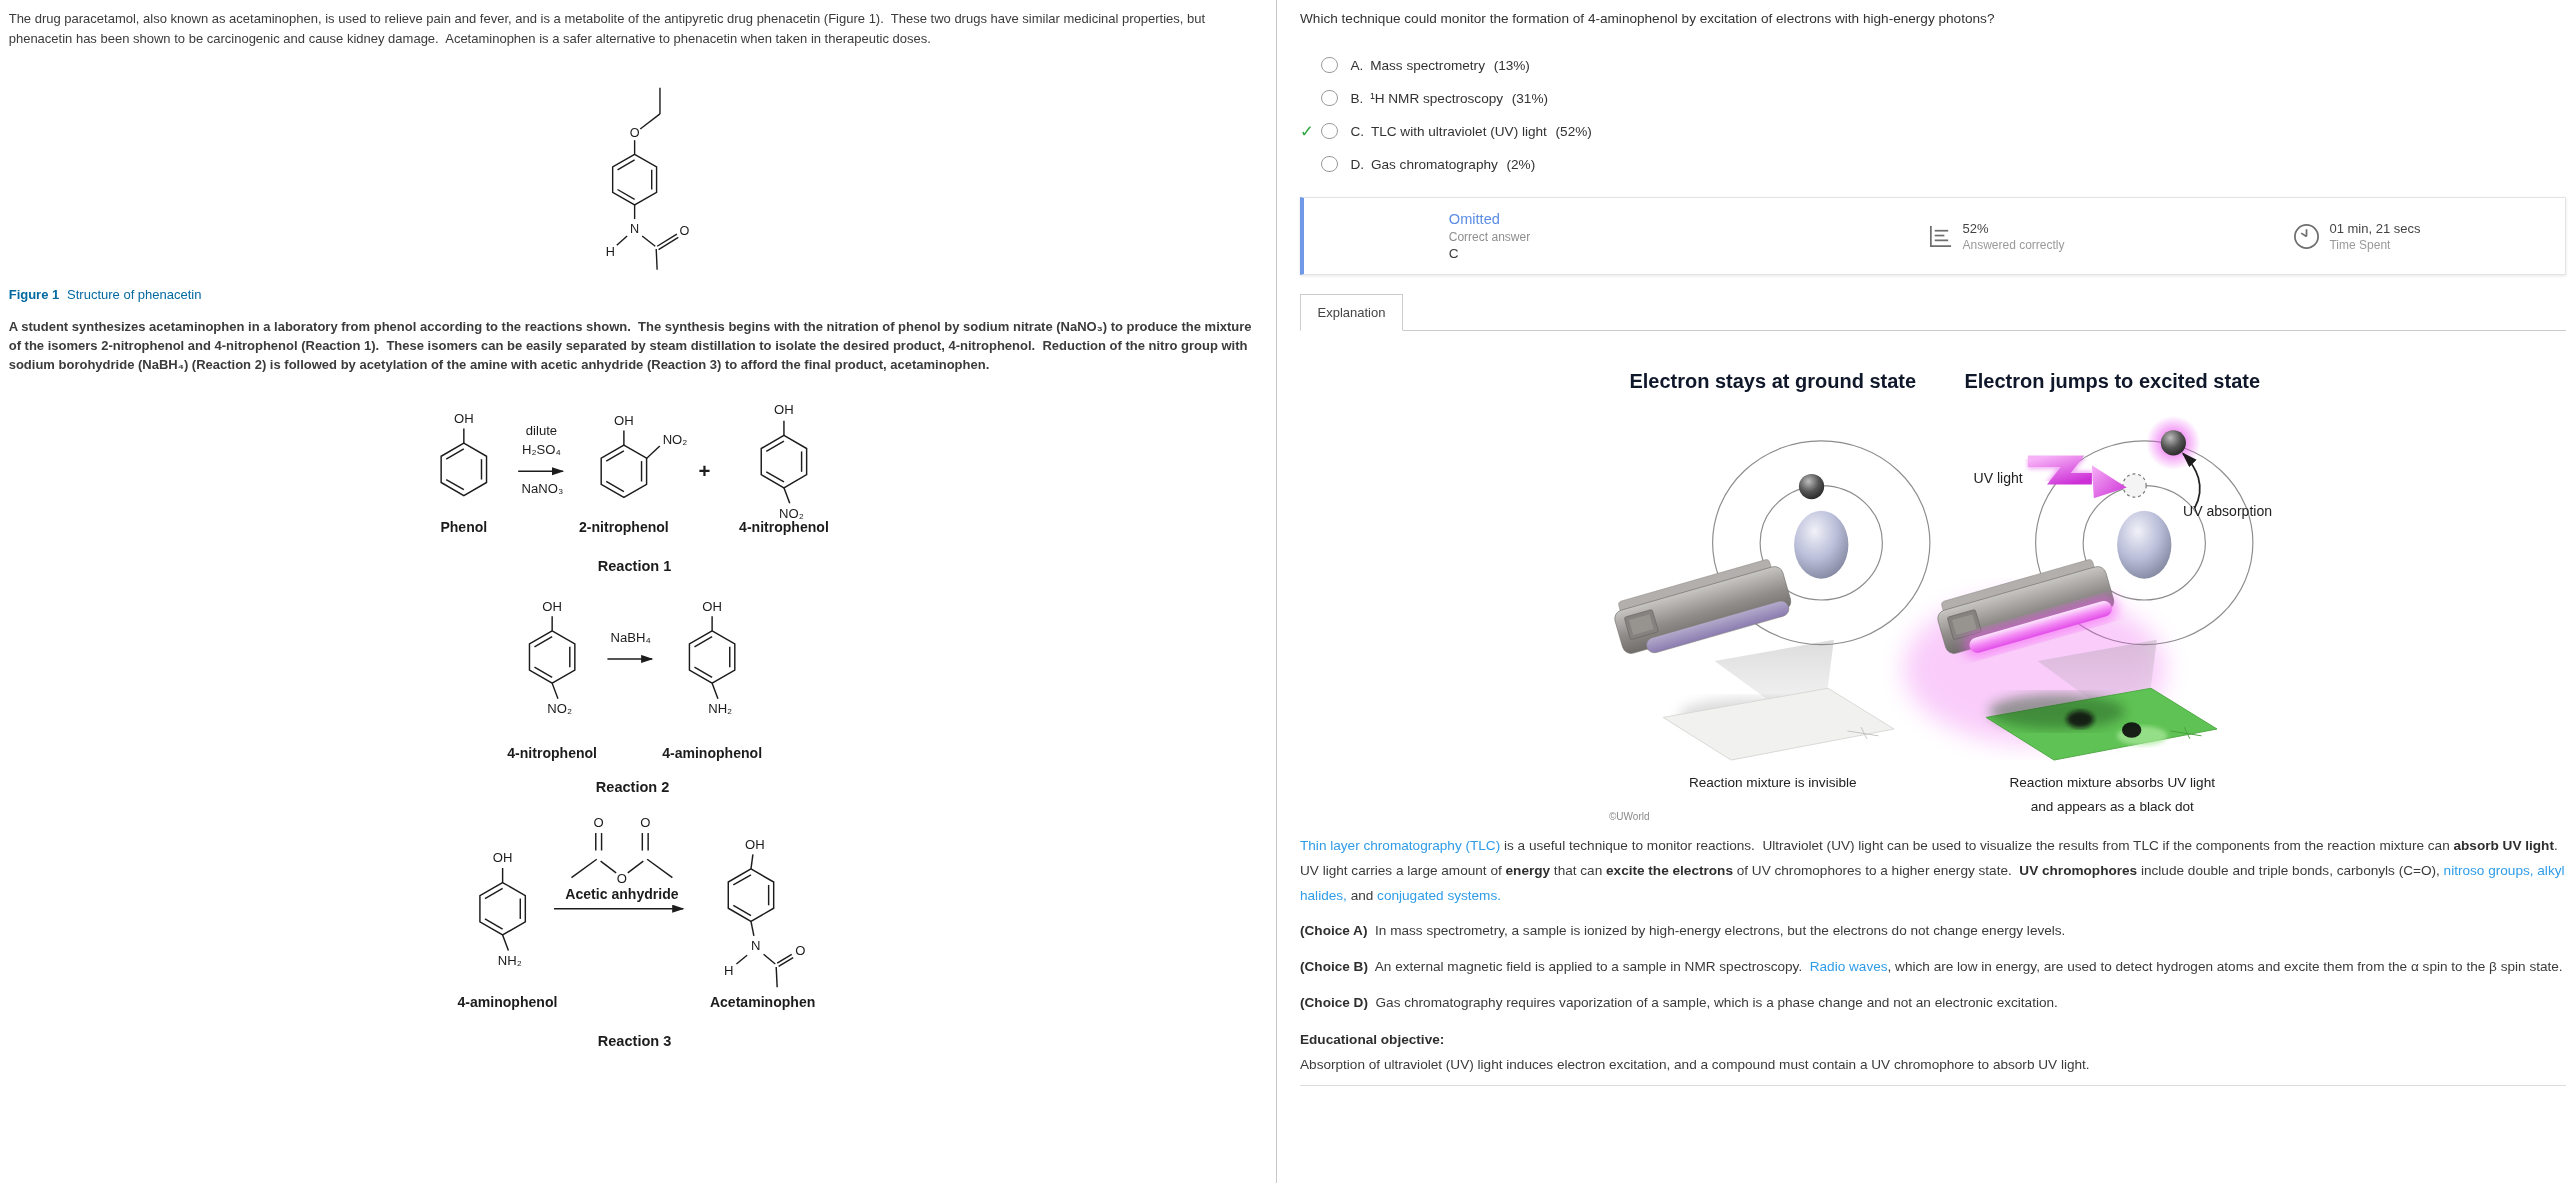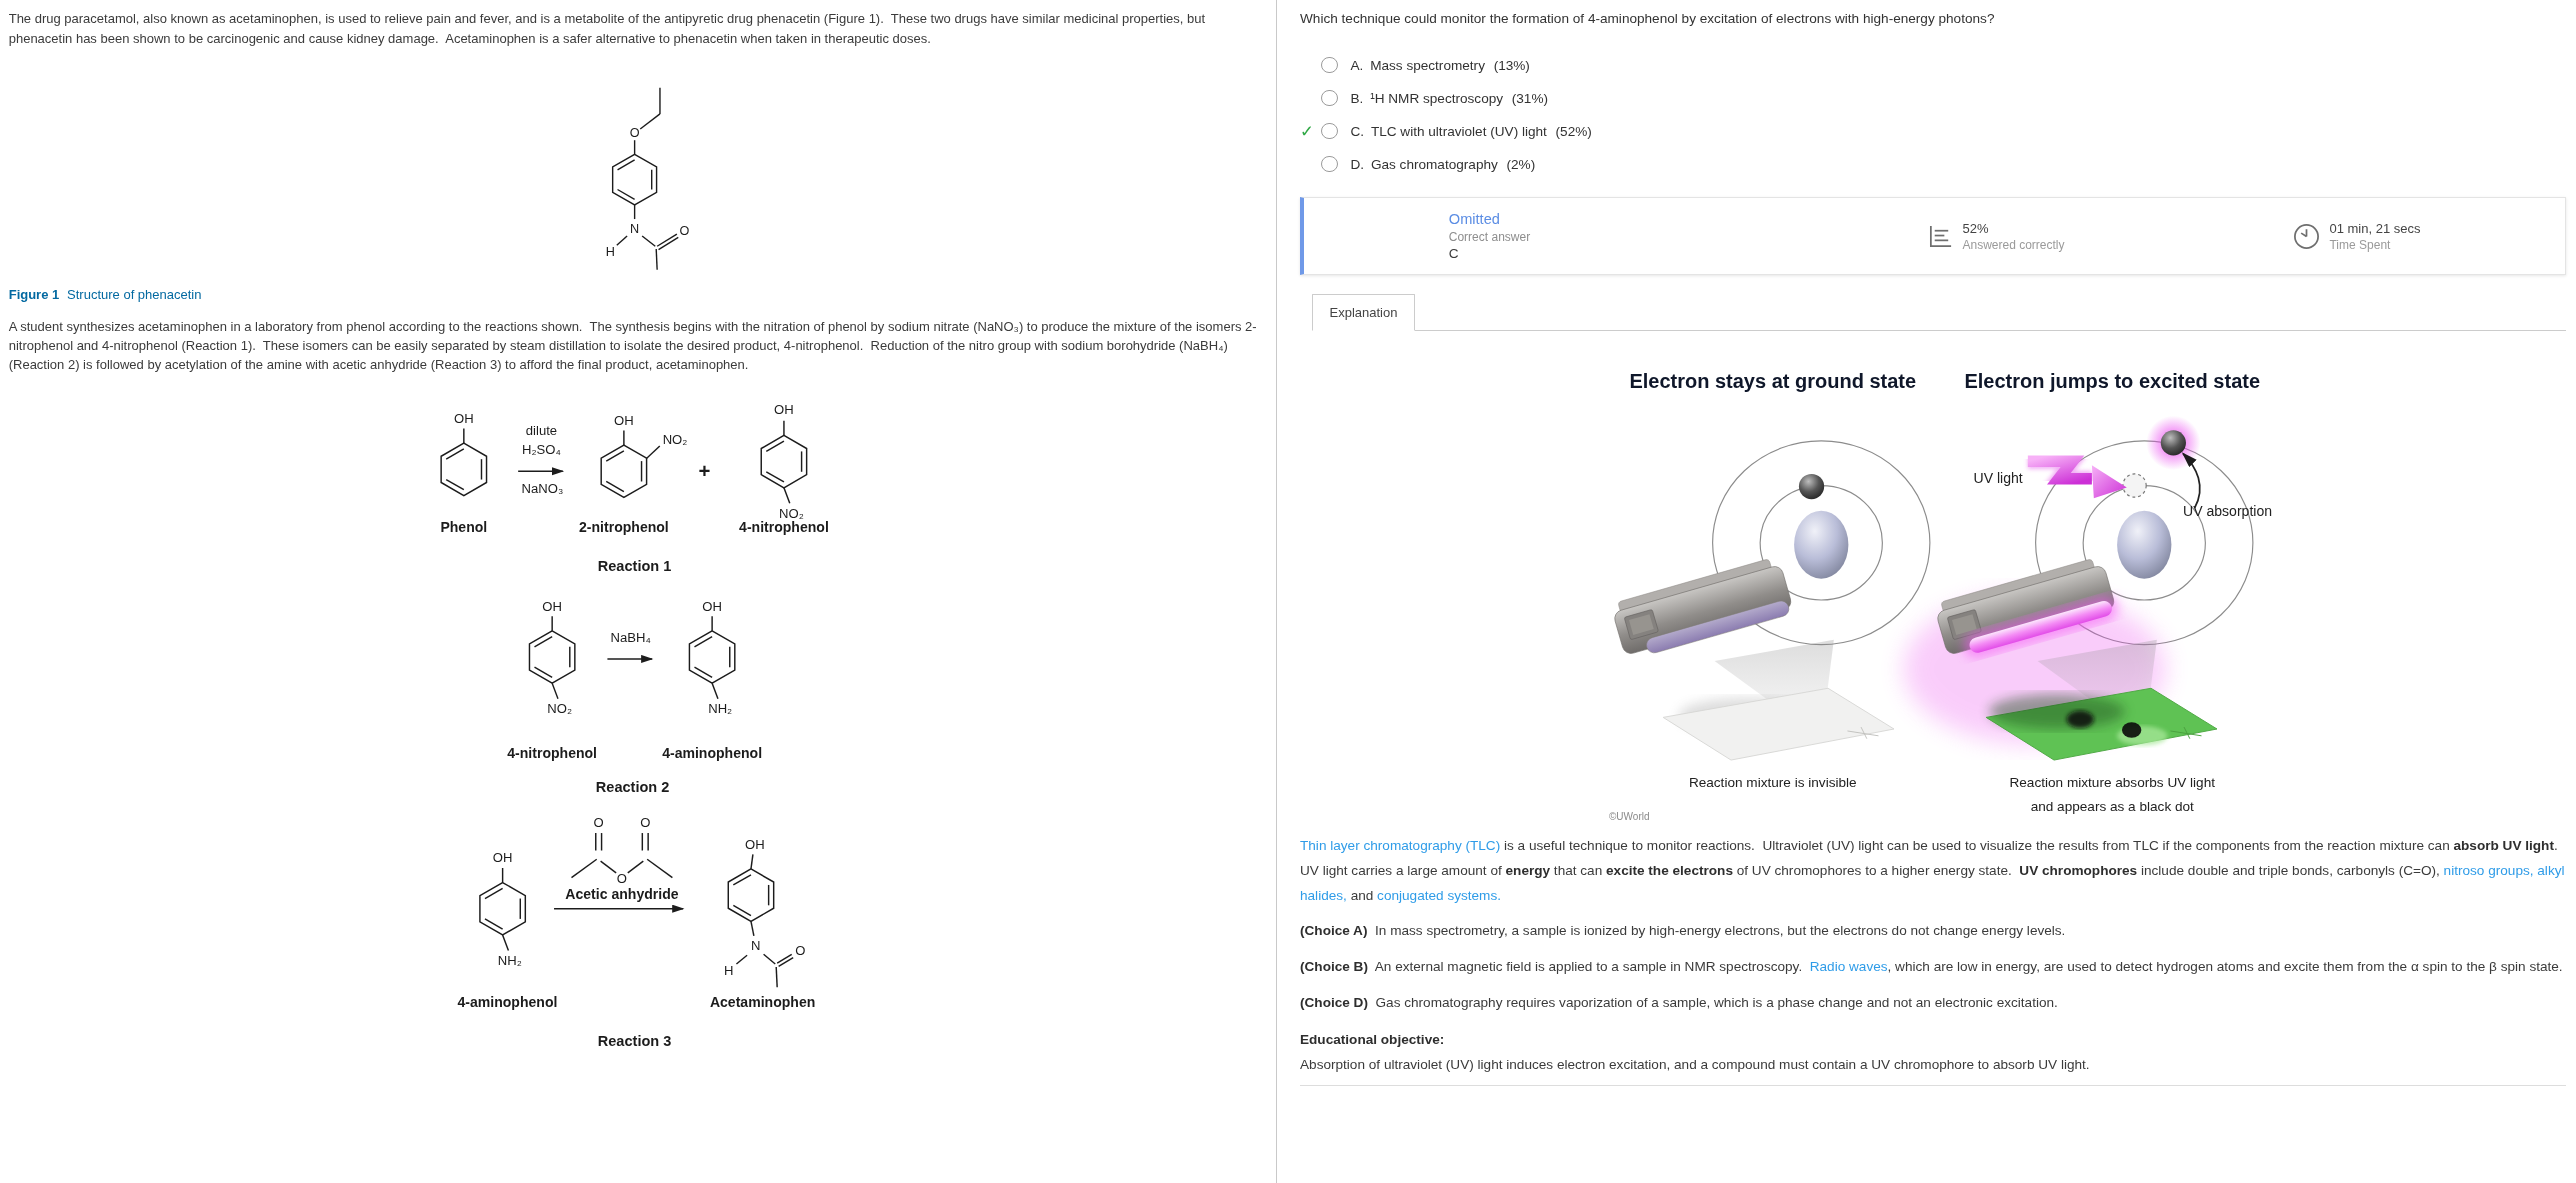--- a/index.html
+++ b/index.html
@@ -2,21 +2,21 @@
 <html><head>
 <meta charset="utf-8">
 <style>
   html,body{margin:0;padding:0;background:#fff;}
   body{width:2576px;height:1183px;overflow:hidden;font-family:"Liberation Sans","DejaVu Sans",sans-serif;color:#333;}
   .page{position:relative;width:2576px;height:1183px;background:#fff;}
   .left-panel{position:absolute;left:0;top:0;width:1275px;height:1183px;box-sizing:border-box;padding:8.7px 11.6px 0 8.7px;}
   .v-divider{position:absolute;left:1276px;top:0;width:1px;height:1183px;background:#c9c9c9;}
   .right-panel{position:absolute;left:1277px;top:0;width:1299px;height:1183px;box-sizing:border-box;padding:8.7px 9.7px 0 23px;}
   .para{font-size:13px;line-height:20.4px;color:#3b3b3b;white-space:pre-wrap;margin:0;}
-  .para2{font-size:13px;line-height:19px;color:#3b3b3b;white-space:pre-wrap;margin:15.5px 0 0 0;}
+  .para2{font-size:13px;line-height:19px;color:#3b3b3b;white-space:pre-wrap;margin:15.5px 0 0 0;font-weight:bold;}
   .figcap{margin:5.8px 0 0 0;font-size:13px;color:#0369a1;}
   .figcap b{margin-right:7.8px;}
   svg.chem{display:block;margin:0 auto;}
   svg.chem text{fill:#1c1c1c;font-family:"Liberation Sans","DejaVu Sans",sans-serif;}
   .atm{font-size:13.5px;}
   .nm{font-size:14.5px;font-weight:bold;text-anchor:middle;}
   .rx{font-size:15px;font-weight:bold;text-anchor:middle;}
   .rg{font-size:13.5px;text-anchor:middle;}
   .plus{font-size:21px;font-weight:bold;text-anchor:middle;}
   
@@ -31,21 +31,21 @@
   .result-box{margin-top:16.5px;display:flex;align-items:center;border:1px solid #e4e4e4;border-left:4.9px solid #6f99e8;box-shadow:0 1px 2.9px rgba(0,0,0,.10);background:#fff;height:78px;box-sizing:border-box;padding:0 15.5px;justify-content:center;}
   .res-col1{width:478px;}
   .res-status{font-size:14.6px;color:#5b8de4;}
   .res-sub{font-size:12px;color:#8e8e8e;margin-top:2.9px;}
   .res-ans{font-size:13.6px;color:#3b3b3b;margin-top:1.9px;}
   .stat{display:flex;align-items:center;}
   .stat.mid{width:365px;}
   .stat-icon{margin-right:8.7px;}
   .stat-main{font-size:13px;color:#444;}
   .stat-label{font-size:12px;color:#9a9a9a;margin-top:1.9px;}
-  .tab-row{margin-top:19.4px;border-bottom:1px solid #ccc;margin-left:12px;}
+  .tab-row{margin-top:19.4px;border-bottom:1px solid #ccc;}
   .tab{display:inline-block;padding:9.7px 16.5px;border:1px solid #ccc;border-bottom:1px solid #fff;margin-bottom:-1px;background:#fff;font-size:13px;color:#444;border-radius:1px 1px 0 0;}
   .fig-headings{display:flex;width:679px;margin:39px 0 0 303px;}
   .fig-headings div{width:340px;text-align:center;font-size:20px;font-weight:bold;color:#0f172a;}
   svg.fig{display:block;margin:3.9px 0 0 303px;}
   svg.fig text{font-family:"Liberation Sans","DejaVu Sans",sans-serif;}
   .fig-captions{display:flex;width:679px;margin:0 0 0 303px;}
   .fig-captions div{width:340px;text-align:center;font-size:13.6px;color:#222;line-height:24px;}
   .credit{font-size:10px;color:#8a8a8a;margin:-7.8px 0 0 309px;}
   .xp{font-size:13.6px;line-height:25px;color:#3b3b3b;white-space:pre-wrap;margin:10.7px 0 0 0;}
   .xp:first-of-type{margin-top:27px;}

